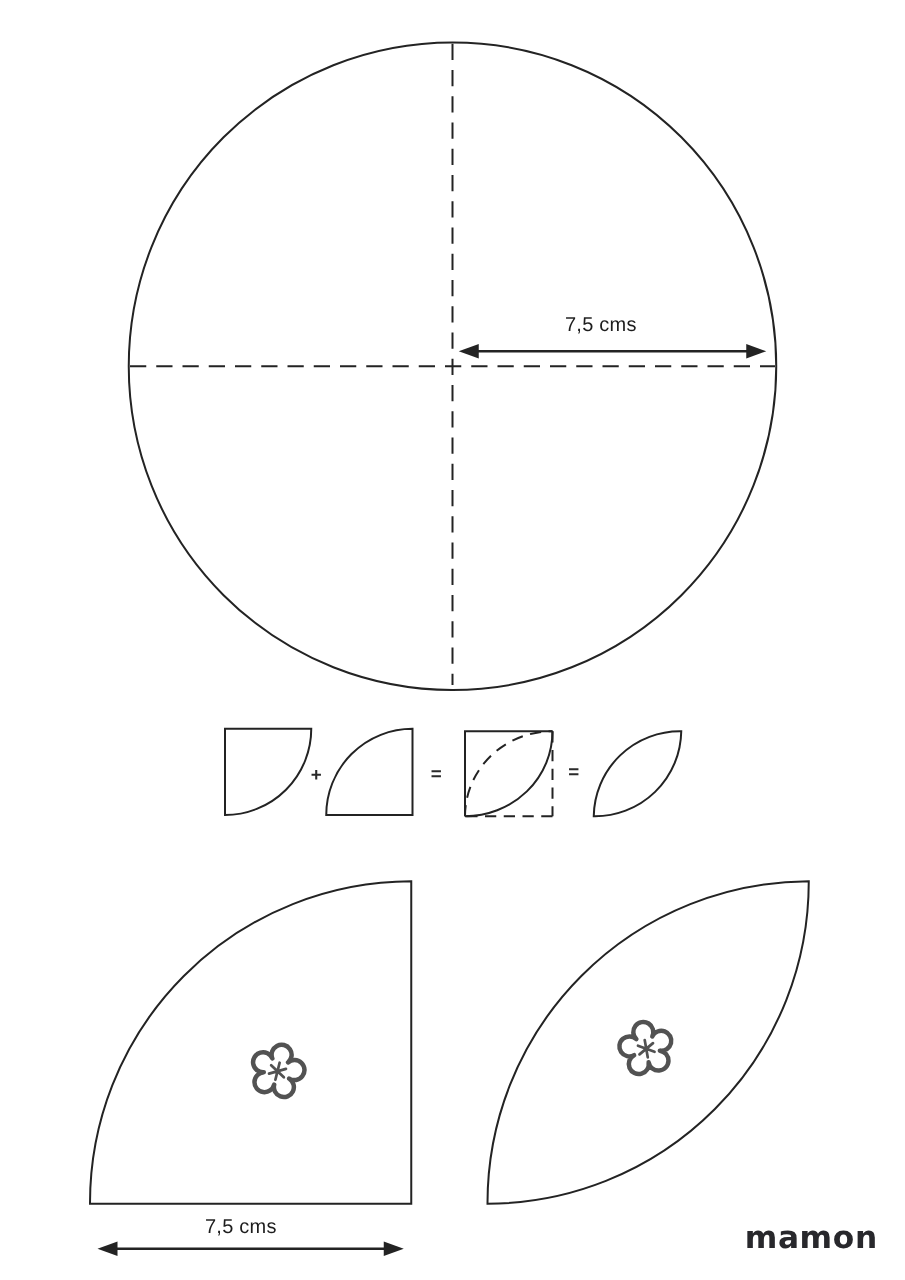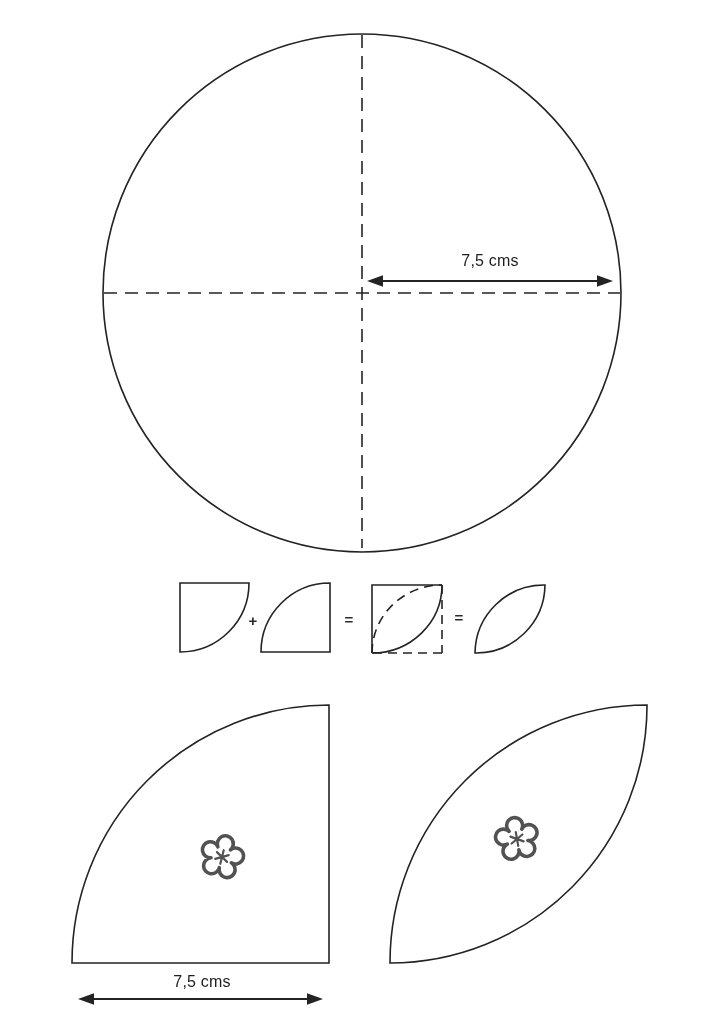--- a/index.html
+++ b/index.html
@@ -21,21 +21,20 @@
   .arrhead { fill: #232323; stroke: none; }
   .flower { fill: none; stroke: #525252; stroke-width: 3.6px;
             stroke-linejoin: round; stroke-linecap: round; }
   .aster  { fill: none; stroke: #525252; stroke-width: 2.2px; stroke-linecap: round; }
 
   
   .dim-label {
     position: absolute;
     font-size: 16px;
     color: #1d1d1d;
-    text-align: center;
     width: 76px;
     letter-spacing: 0.2px;
   }
   .op {
     position: absolute;
     font-size: 15px;
     font-weight: 700;
     color: #2a2a2a;
     width: 18px;
     text-align: center;
@@ -106,13 +105,14 @@
   <div class="dim-label" style="left:452px; top:252px;">7,5 cms</div>
 
   <div class="op" style="left:244px; top:612px;">+</div>
 
   <div class="op" style="left:340px; top:611px;">=</div>
 
   <div class="op" style="left:450px; top:609px;">=</div>
 
   <div class="dim-label" style="left:164px; top:973px;">7,5 cms</div>
 
+  <div class="logo">mamon</div>
 </div>
 
 </body></html>

